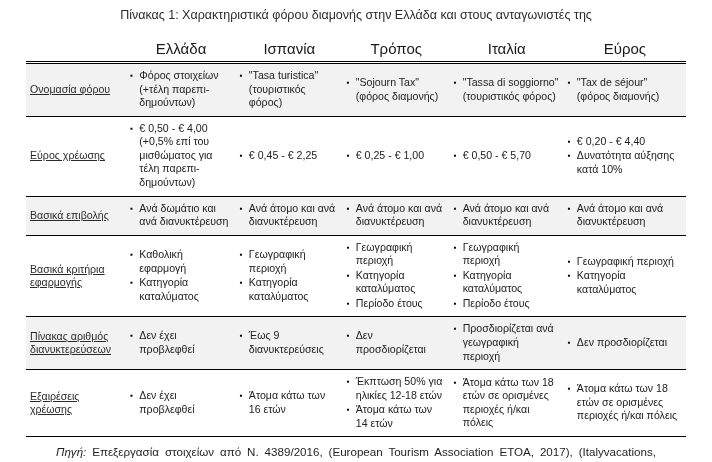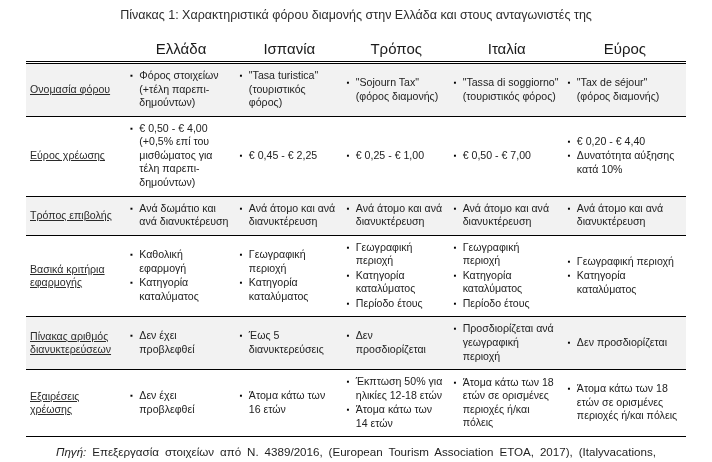--- a/index.html
+++ b/index.html
@@ -150,36 +150,36 @@
           </td>
           <td>
             <div class="bullet-item">
               <span class="bullet-marker">▪</span>
               <span class="bullet-text">€ 0,25 - € 1,00</span>
             </div>
           </td>
           <td>
             <div class="bullet-item">
               <span class="bullet-marker">▪</span>
-              <span class="bullet-text">€ 0,50 - € 7,00</span>
+              <span class="bullet-text">€ 0,50 - € 5,70</span>
             </div>
           </td>
           <td>
             <div class="bullet-item">
               <span class="bullet-marker">▪</span>
               <span class="bullet-text">€ 0,20 - € 4,40</span>
             </div>
             <div class="bullet-item">
               <span class="bullet-marker">▪</span>
               <span class="bullet-text">Δυνατότητα αύξησης κατά 10%</span>
             </div>
           </td>
         </tr>
         <tr class="band-gray">
-          <td class="row-label">Τρόπος επιβολής</td>
+          <td class="row-label">Βασικά επιβολής</td>
           <td>
             <div class="bullet-item">
               <span class="bullet-marker">▪</span>
               <span class="bullet-text">Ανά δωμάτιο και ανά διανυκτέρευση</span>
             </div>
           </td>
           <td>
             <div class="bullet-item">
               <span class="bullet-marker">▪</span>
               <span class="bullet-text">Ανά άτομο και ανά διανυκτέρευση</span>
@@ -269,21 +269,21 @@
           <td class="row-label">Πίνακας αριθμός διανυκτερεύσεων</td>
           <td>
             <div class="bullet-item">
               <span class="bullet-marker">▪</span>
               <span class="bullet-text">Δεν έχει προβλεφθεί</span>
             </div>
           </td>
           <td>
             <div class="bullet-item">
               <span class="bullet-marker">▪</span>
-              <span class="bullet-text">Έως 5 διανυκτερεύσεις</span>
+              <span class="bullet-text">Έως 9 διανυκτερεύσεις</span>
             </div>
           </td>
           <td>
             <div class="bullet-item">
               <span class="bullet-marker">▪</span>
               <span class="bullet-text">Δεν προσδιορίζεται</span>
             </div>
           </td>
           <td>
             <div class="bullet-item">

